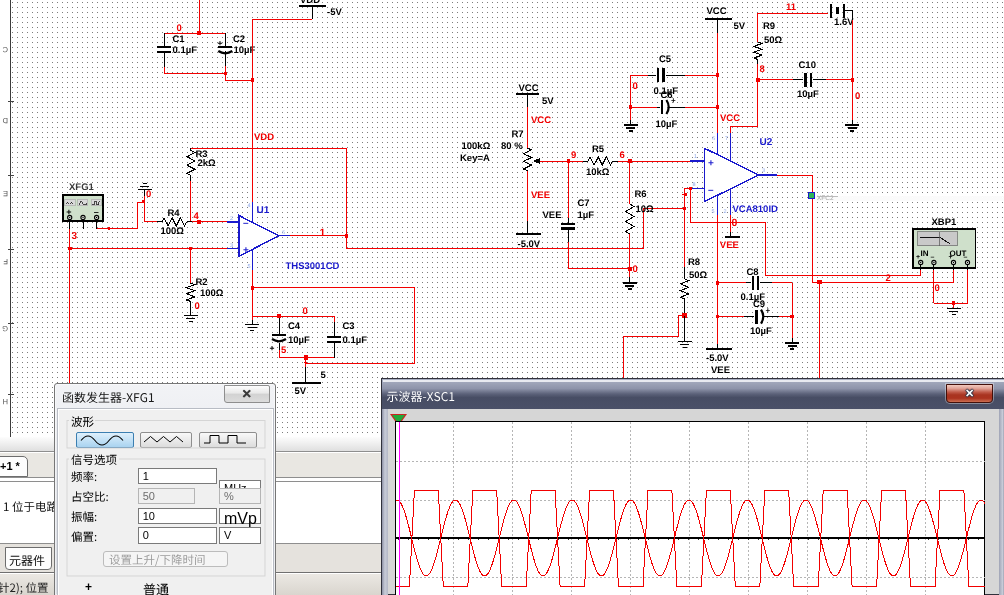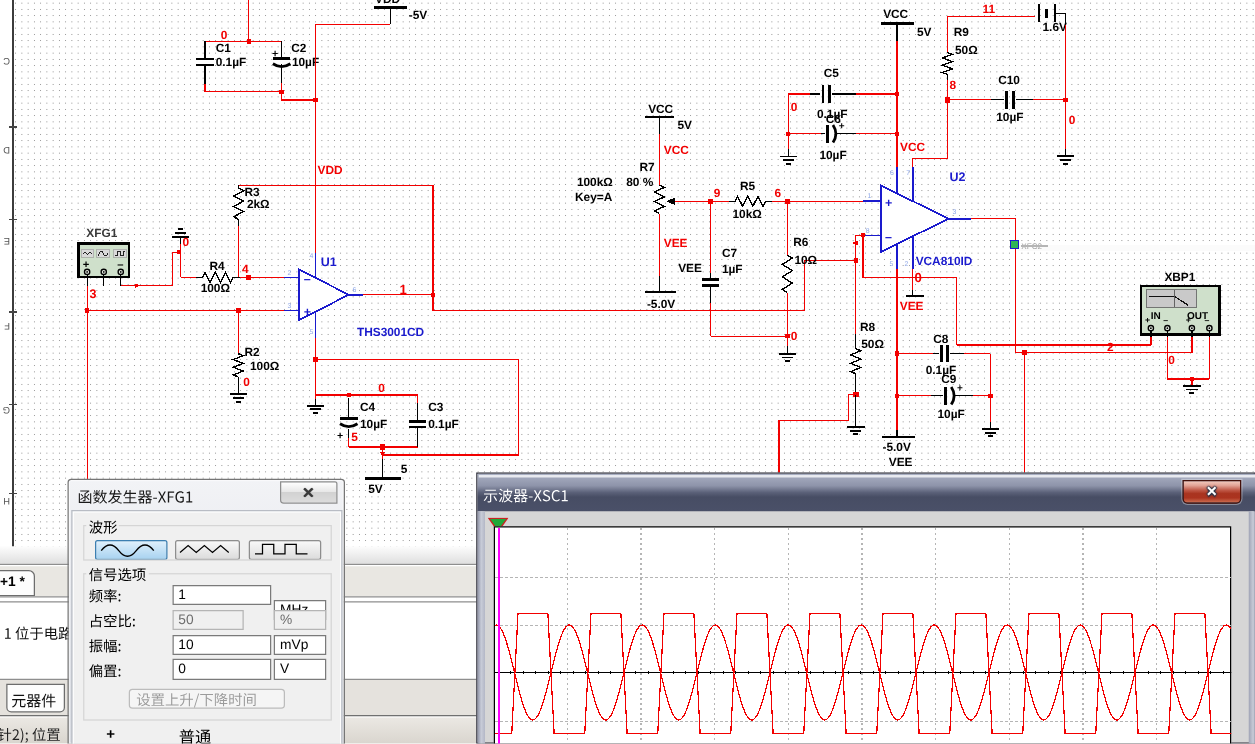--- a/index.html
+++ b/index.html
@@ -451,21 +451,21 @@
     <path d="M55.403 171.076C56.0125 171.6165 56.783 172.387 57.1395 172.8815L57.726 172.272C57.358 171.8005 56.5875 171.053 55.966499999999996 170.547ZM54.4945 173.951V174.779H56.116V178.9075C56.116 179.4365 55.7595 179.816 55.541 179.954C55.702 180.1265 55.932 180.483 56.0125 180.69C56.185 180.46 56.4955 180.23 58.5425 178.712C58.439 178.5395 58.301 178.2175 58.232 177.9875L56.9555 178.919V173.951ZM59.6465 170.754V172.0305C59.6465 172.8815 59.3935 173.836 57.8755 174.526C58.036500000000004 174.664 58.335499999999996 174.9975 58.439 175.17C60.095 174.3765 60.463 173.1345 60.463 172.0535V171.559H62.4985V173.4105C62.4985 174.2845 62.6595 174.6065 63.4645 174.6065C63.591 174.6065 64.1545 174.6065 64.327 174.6065C64.557 174.6065 64.7985 174.595 64.9365 174.549C64.902 174.3535 64.879 174.02 64.856 173.8015C64.718 173.836 64.4765 173.859 64.3155 173.859C64.166 173.859 63.6485 173.859 63.522 173.859C63.338 173.859 63.315 173.7555 63.315 173.422V170.754ZM63.2575 176.228C62.8435 177.148 62.2225 177.907 61.463499999999996 178.5165C60.693 177.884 60.0835 177.1135 59.6695 176.228ZM58.416 175.423V176.228H59.014L58.853 176.2855C59.313 177.3435 59.9685 178.2635 60.785 179.011C59.9225 179.563 58.9335 179.9425 57.9215 180.1725C58.082499999999996 180.3565 58.2665 180.7015 58.335499999999996 180.92C59.451 180.621 60.509 180.184 61.4405 179.5515C62.3145 180.1955 63.361000000000004 180.667 64.5455 180.9545C64.649 180.713 64.8905 180.368 65.0745 180.184C63.9705 179.954 62.9815 179.5515 62.141999999999996 179.011C63.1195 178.16 63.9015 177.056 64.3615 175.6185L63.832499999999996 175.3885L63.683 175.423Z M72.9865 171.398H74.93V172.433H72.9865ZM70.2955 171.398H72.193V172.433H70.2955ZM67.6735 171.398H69.502V172.433H67.6735ZM67.685 175.0895V179.931H66.1555V180.575H76.3675V179.931H74.792V175.0895H71.1925L71.3535 174.411H76.103V173.7325H71.48L71.6065 173.0655H75.7925V170.777H66.8455V173.0655H70.721L70.629 173.7325H66.282V174.411H70.514L70.376 175.0895ZM68.513 179.931V179.218H73.941V179.931ZM68.513 176.8375H73.941V177.5045H68.513ZM68.513 176.32V175.676H73.941V176.32ZM68.513 178.022H73.941V178.7005H68.513Z M81.9105 170.5125V179.5055H77.5865V180.368H87.925V179.5055H82.819V174.92849999999999H87.1315V174.066H82.819V170.5125Z M94.204 170.5125C93.054 171.2025 91.007 171.8465 89.19 172.272C89.305 172.456 89.443 172.7665 89.489 172.9735C90.202 172.8125 90.9495 172.6285 91.6855 172.41V174.9745H89.075V175.814H91.674C91.582 177.47 91.1105 179.0915 88.96 180.2875C89.167 180.437 89.466 180.736 89.5925 180.943C91.9385 179.5975 92.456 177.723 92.548 175.814H96.06700000000001V180.92H96.941V175.814H99.4365V174.9745H96.941V170.5585H96.06700000000001V174.9745H92.5595V172.1455C93.4105 171.8695 94.204 171.559 94.848 171.214Z M100.1265 182.0585H100.897L104.3355 170.869H103.5765Z M105.14049999999999 171.191V172.0535H109.5795V180.9085H110.488V174.8135C111.81049999999999 175.5265 113.3515 176.481 114.1565 177.125L114.76599999999999 176.343C113.84599999999999 175.6415 112.0175 174.6065 110.649 173.9395L110.488 174.1235V172.0535H115.387V171.191Z M125.024 172.042C124.66749999999999 172.5595 124.1845 173.0195 123.6325 173.4105C123.115 173.0425 122.6895 172.617 122.36749999999999 172.1455L122.45949999999999 172.042ZM122.6895 170.34C122.21799999999999 171.2025 121.35549999999999 172.249 120.1595 173.0195C120.34349999999999 173.146 120.59649999999999 173.422 120.723 173.606C121.1485 173.307 121.52799999999999 172.9965 121.86149999999999 172.663C122.1835 173.0885 122.55149999999999 173.4795 122.97699999999999 173.836C122.08 174.3535 121.045 174.733 120.00999999999999 174.963C120.1595 175.1355 120.3665 175.446 120.447 175.653C121.574 175.3655 122.678 174.92849999999999 123.64399999999999 174.3305C124.50649999999999 174.894 125.50699999999999 175.308 126.588 175.5495C126.703 175.331 126.93299999999999 175.00900000000001 127.11699999999999 174.848C126.10499999999999 174.6525 125.139 174.3075 124.32249999999999 173.859C125.116 173.238 125.7715 172.4905 126.197 171.5705L125.6565 171.306L125.51849999999999 171.3405H123.0115C123.207 171.0645 123.39099999999999 170.777 123.55199999999999 170.501ZM120.7345 176.067V176.826H123.40249999999999V178.39H121.45899999999999L121.78099999999999 177.263L120.999 177.1595C120.84949999999999 177.8035 120.60799999999999 178.6085 120.401 179.149H123.40249999999999V180.92H124.24199999999999V179.149H126.85249999999999V178.39H124.24199999999999V176.826H126.496V176.067H124.24199999999999V175.1815H123.40249999999999V176.067ZM116.905 170.8115V180.897H117.6755V171.5935H119.2165C118.929 172.364 118.56099999999999 173.376 118.1815 174.1925C119.113 175.1125 119.3545 175.8945 119.366 176.527C119.366 176.895 119.297 177.217 119.08999999999999 177.332C118.99799999999999 177.4125 118.86 177.4355 118.699 177.447C118.5035 177.4585 118.2505 177.4585 117.963 177.424C118.101 177.654 118.1815 177.976 118.193 178.1945C118.469 178.206 118.768 178.206 119.021 178.1715C119.274 178.1485 119.481 178.0795 119.6535 177.9645C119.987 177.723 120.1365 177.2285 120.1365 176.6075C120.1365 175.883 119.91799999999999 175.055 118.98649999999999 174.1005C119.42349999999999 173.1805 119.8835 172.065 120.2515 171.122L119.68799999999999 170.777L119.5615 170.8115Z M132.959 174.802C133.5685 175.6875 134.35049999999998 176.9065 134.7185 177.608L135.4775 177.171C135.0865 176.4695 134.293 175.2965 133.672 174.4225ZM131.234 175.377V177.999H129.26749999999998V175.377ZM131.234 174.6065H129.26749999999998V172.088H131.234ZM128.4395 171.306V179.7125H129.26749999999998V178.781H132.039V171.306ZM136.29399999999998 170.3975V172.64H132.56799999999998V173.491H136.29399999999998V179.6205C136.29399999999998 179.8505 136.202 179.931 135.972 179.931C135.719 179.954 134.868 179.954 133.971 179.9195C134.0975 180.1725 134.2355 180.5635 134.293 180.805C135.44299999999998 180.805 136.179 180.7935 136.593 180.644C137.007 180.506 137.168 180.253 137.168 179.6205V173.491H138.571V172.64H137.168V170.3975Z M140.0545 172.9275V180.92H140.93999999999997V172.9275ZM140.22699999999998 170.9035C140.75599999999997 171.4095 141.35399999999998 172.13400000000001 141.61849999999998 172.594L142.33149999999998 172.13400000000001C142.0555 171.651 141.43449999999999 170.9725 140.89399999999998 170.4895ZM143.36649999999997 176.6075H146.1265V178.16H143.36649999999997ZM143.36649999999997 174.3535H146.1265V175.883H143.36649999999997ZM142.5845 173.629V178.873H146.94299999999998V173.629ZM143.05599999999998 170.984V171.8005H148.62199999999999V179.8735C148.62199999999999 180.023 148.576 180.069 148.42649999999998 180.0805C148.277 180.0805 147.8055 180.092 147.3225 180.069C147.43749999999997 180.2875 147.55249999999998 180.6555 147.59849999999997 180.8625C148.29999999999998 180.8625 148.79449999999997 180.8625 149.105 180.7245C149.40399999999997 180.575 149.5075 180.3565 149.5075 179.8735V170.984Z" fill="#9b9b9b"></path>
     <path d="M90.002 202.25300000000001C90.431 202.83800000000002 90.847 203.657 91.003 204.203L91.848 203.852C91.692 203.306 91.263 202.513 90.795 201.941ZM98.101 201.889C97.854 202.513 97.373 203.39700000000002 97.022 203.943L97.776 204.216C98.15299999999999 203.696 98.608 202.91600000000003 98.985 202.18800000000002ZM96.983 199.354C96.775 199.822 96.385 200.485 96.06 200.953H92.29L92.823 200.71900000000002C92.654 200.316 92.277 199.757 91.887 199.354L91.042 199.692C91.367 200.056 91.692 200.56300000000002 91.874 200.953H89.404V201.78500000000003H92.719V204.333H88.676V205.15200000000002H100.35V204.333H96.229V201.78500000000003H99.713V200.953H97.113C97.386 200.57600000000002 97.685 200.108 97.945 199.666ZM93.642 201.78500000000003H95.293V204.333H93.642ZM91.406 208.77900000000002H97.633V210.092H91.406ZM91.406 208.012V206.738H97.633V208.012ZM90.457 205.958V211.327H91.406V210.872H97.633V211.275H98.634V205.958Z M101.845 200.459C102.612 201.13500000000002 103.6 202.084 104.055 202.69500000000002L104.77 202.04500000000002C104.289 201.447 103.288 200.537 102.521 199.9ZM104.328 204.25500000000002H101.559V205.178H103.392V208.87C102.82 209.104 102.17 209.68900000000002 101.507 210.40400000000002L102.118 211.21C102.781 210.32600000000002 103.418 209.572 103.86 209.572C104.159 209.572 104.601 210.014 105.134 210.339C106.044 210.88500000000002 107.123 211.04100000000003 108.735 211.04100000000003C110.139 211.04100000000003 112.414 210.976 113.324 210.911C113.337 210.651 113.493 210.209 113.597 209.96200000000002C112.258 210.092 110.282 210.196 108.748 210.196C107.305 210.196 106.2 210.10500000000002 105.329 209.572C104.874 209.27300000000002 104.588 209.03900000000002 104.328 208.89600000000002ZM105.732 199.86100000000002V200.62800000000001H111.231C110.69800000000001 201.031 110.035 201.43400000000003 109.385 201.746C108.748 201.46 108.072 201.187 107.487 200.979L106.863 201.538C107.669 201.83700000000002 108.618 202.25300000000001 109.411 202.643H105.719V209.377H106.642V207.21900000000002H108.839V209.32500000000002H109.723V207.21900000000002H111.985V208.40200000000002C111.985 208.55800000000002 111.93299999999999 208.61 111.764 208.62300000000002C111.608 208.62300000000002 111.062 208.62300000000002 110.438 208.61C110.555 208.83100000000002 110.672 209.156 110.711 209.40300000000002C111.582 209.40300000000002 112.141 209.40300000000002 112.479 209.26000000000002C112.81700000000001 209.11700000000002 112.92099999999999 208.883 112.92099999999999 208.40200000000002V202.643H111.218C110.958 202.48700000000002 110.633 202.318 110.256 202.13600000000002C111.231 201.62900000000002 112.219 200.953 112.92099999999999 200.27700000000002L112.31 199.80900000000003L112.115 199.86100000000002ZM111.985 203.39700000000002V204.54100000000003H109.723V203.39700000000002ZM106.642 205.269H108.839V206.452H106.642ZM106.642 204.54100000000003V203.39700000000002H108.839V204.54100000000003ZM111.985 205.269V206.452H109.723V205.269Z" fill="#000"></path>
     <text x="30" y="207" font-size="12" font-weight="bold" fill="#000" font-family="Liberation Sans, sans-serif">+</text>
   </svg>
 
   <div class="abs" style="left:82.7px;top:84.2px;width:79.5px;height:16.3px;background:#fff;border:1px solid #7a7a7a;font-size:11px;padding:1px 0 0 4px">1</div>
   <div class="abs" style="left:164px;top:96px;width:41.6px;height:16.3px;background:#fff;border:1px solid #7a7a7a;font-size:11px;padding:1px 0 0 4px">MHz</div>
   <div class="abs" style="left:82.7px;top:104.1px;width:57px;height:16.3px;background:#f0f0f0;border:1px solid #b5b5b5;font-size:11px;padding:1px 0 0 4px;color:#6d6d6d">50</div>
   <div class="abs" style="left:164px;top:104.1px;width:41.6px;height:16.3px;background:#f0f0f0;border:1px solid #b5b5b5;font-size:11px;padding:1px 0 0 4px;color:#6d6d6d">%</div>
   <div class="abs" style="left:82.7px;top:124px;width:79.5px;height:16.3px;background:#fff;border:1px solid #7a7a7a;font-size:11px;padding:1px 13px 0 4px">10</div>
-  <div class="abs" style="left:164px;top:124px;width:41.6px;height:16.3px;background:#fff;border:1px solid #7a7a7a;font-size:11px;padding:1px 0 0 4px">mVp</div>
+  <div class="abs" style="left:164px;top:124px;width:41.6px;height:16.3px;background:#fff;border:1px solid #7a7a7a;font-size:16px;padding:1px 0 0 4px">mVp</div>
   <div class="abs" style="left:82.7px;top:143.9px;width:79.5px;height:16.3px;background:#fff;border:1px solid #7a7a7a;font-size:11px;padding:1px 0 0 4px">0</div>
   <div class="abs" style="left:164px;top:143.9px;width:41.6px;height:16.3px;background:#fff;border:1px solid #7a7a7a;font-size:11px;padding:1px 0 0 4px">V</div>
   <div class="abs" style="left:48.4px;top:167.3px;width:124.6px;height:16.3px;background:#f5f5f5;border:1px solid #bcbcbc;border-radius:3px"></div>
 </div>
 
 <div class="abs" style="left:381px;top:378px;width:623px;height:217px;background:#d6d6d6;border:1px solid #30313c">
   <div class="abs" style="left:0;top:0;width:623px;height:30px;background:linear-gradient(180deg,#aab0c3 0%,#8e94aa 32%,#5b6179 50%,#474d64 62%,#4a5068 100%)"></div>
   <div class="abs" style="left:1px;top:1px;width:621px;height:2px;background:#e8eaf0"></div>
   <div class="abs" style="left:564px;top:4.5px;width:47px;height:19px;background:linear-gradient(#f2cabe 0%,#e2a396 20%,#c05948 42%,#a93420 58%,#ab331f 78%,#cc6f52 100%);border:1px solid #43100a;box-shadow:0 0 0 1px rgba(255,255,255,.35);border-radius:0 0 4px 4px;color:#fff;font-weight:bold;font-size:11px;text-align:center;padding-top:2px;text-shadow:-1px 0 1px #2b3346,1px 0 1px #2b3346,0 -1px 1px #2b3346,0 1px 1px #2b3346">✕</div>
   <svg class="abs" style="left:0;top:0" width="623" height="30">

